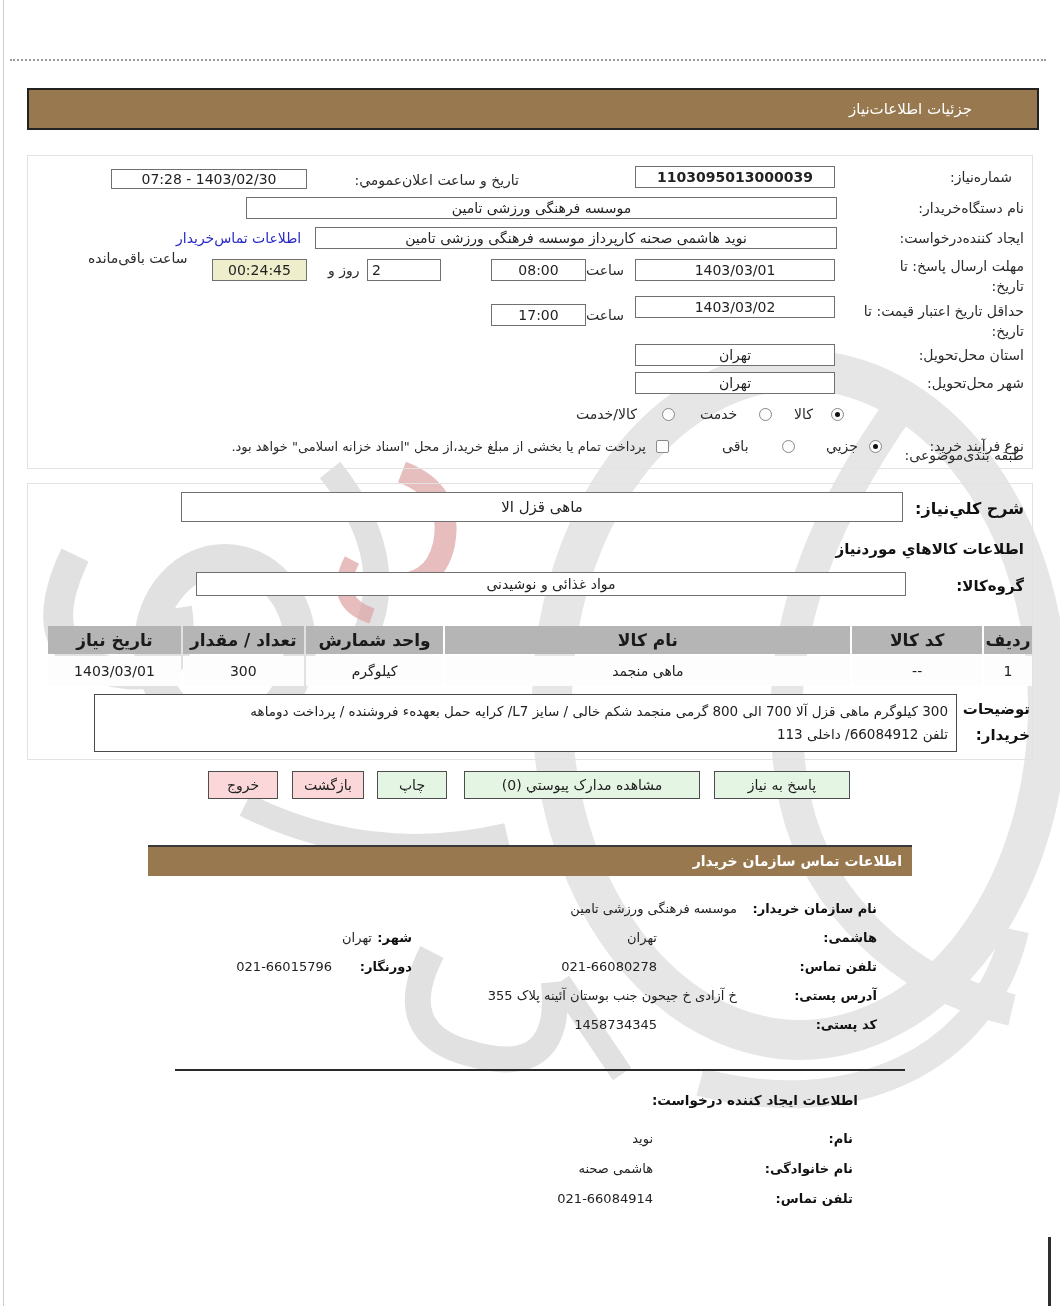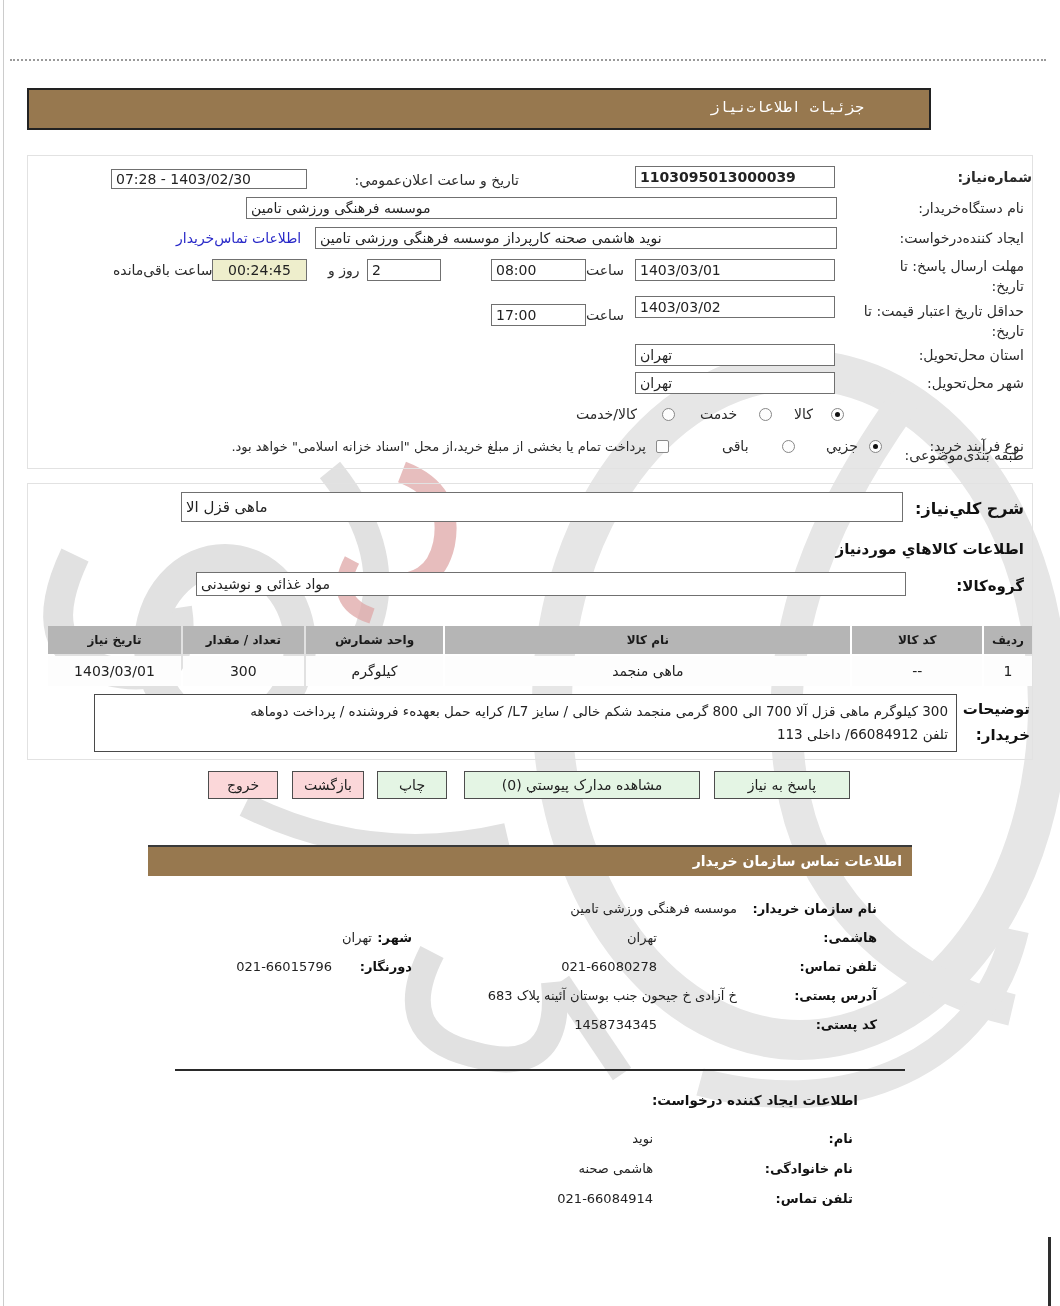--- a/index.html
+++ b/index.html
@@ -9,43 +9,43 @@
     background:#ffffff; font-family:"DejaVu Sans", sans-serif; direction:rtl; color:#222;
   }
   .abs { position:absolute; }
   .watermark { position:absolute; left:0; top:0; z-index:0; pointer-events:none; }
   .layer { position:absolute; z-index:1; }
   .vline-left { left:3px; top:0; width:1px; height:1306px; background:#cccccc; }
   .dotted-top { left:10px; top:59px; width:1036px; border-top:2px dotted #9a9a9a; height:0; }
   .br-line { left:1048px; top:1237px; width:3px; height:69px; background:#2e2e2e; }
 
   .brown-bar { background:#97784F; color:#fff; }
-  .bar1 { left:27px; top:88px; width:904px; height:42px; border:2px solid #222;
-          font-size:15px; line-height:38px; padding-left:10px; padding-right:65px;font-family:Liberation Mono, monospace; }
+  .bar1 { left:27px; top:88px; width:1012px; height:42px; border:2px solid #222;
+          font-size:15px; line-height:38px; padding-left:10px; padding-right:65px; }
   .bar2 { left:148px; top:845px; width:764px; height:31px; border-top:2px solid #3a3a3a;
           font-size:14px; font-weight:600; line-height:29px; padding-right:10px; }
 
   .boxsec { border:1px solid #e2e2e2; background:transparent; }
   .box1 { left:27px; top:155px; width:1006px; height:314px; }
   .box2 { left:27px; top:483px; width:1006px; height:277px; }
 
   .lbl { position:absolute; font-size:14px; color:#2b2b2b; white-space:nowrap; }
   .lbl.wrap { white-space:normal; text-align:right; line-height:1.45; }
   .blbl { position:absolute; font-size:15px; font-weight:bold; color:#111; white-space:nowrap; }
   .inp { position:absolute; background:#fff; border:1px solid #707070; height:22px;
-         font-size:14px; line-height:20px; padding:0 4px; text-align:left; overflow:hidden; white-space:nowrap; }
+         font-size:14px; line-height:20px; padding:0 4px; text-align:center; overflow:hidden; white-space:nowrap; }
   .inp.ltr { direction:ltr; }
   .link { position:absolute; color:#2929C8; font-size:14px; white-space:nowrap; cursor:pointer; }
 
   .radio { position:absolute; width:13px; height:13px; border:1px solid #878787; border-radius:50%; background:#fdfdfd; }
   .radio.sel::after { content:""; position:absolute; left:3px; top:3px; width:5px; height:5px; border-radius:50%; background:#111; }
   .checkbox { position:absolute; width:13px; height:13px; border:1px solid #8a8a8a; border-radius:2px; background:#fdfdfd; }
 
   table.items { position:absolute; left:18px; top:140px; width:988px; border-collapse:separate; border-spacing:2px; }
-  table.items th { background:#B5B5B5; color:#1a1a1a; font-size:12px; font-weight:bold; height:28px; text-align:center; }
+  table.items th { background:#B5B5B5; color:#1a1a1a; font-size:17px; font-weight:bold; height:28px; text-align:center; }
   table.items td { background:#fdfdfd; font-size:14px; height:30px; text-align:center; }
 
   .notes-box { position:absolute; left:18px; top:210px; width:863px; height:58px; border:1px solid #4a4a4a;
                background:#fff; padding:5px 8px; font-size:13.5px; line-height:1.7; text-align:right; overflow:hidden;margin-left:48px; }
 
   .btn { position:absolute; top:771px; height:28px; border:1px solid #4d4d4d; font-size:14px;
          line-height:26px; text-align:center; cursor:pointer; }
   .btn.green { background:#E4F5E4; }
   .btn.red { background:#FBD7D9; }
 
@@ -79,40 +79,40 @@
 
 <div class="abs layer vline-left"></div>
 <div class="abs layer dotted-top"></div>
 <div class="abs layer br-line"></div>
 
 <div class="abs layer brown-bar bar1">
   <span>جزئیات اطلاعات‌نیاز</span>
 </div>
 
 <div class="abs layer boxsec box1">
-  <span class="lbl" style="right:0; top:13px;font-weight:bold;">شماره‌نیاز:</span>
+  <span class="lbl" style="right:20px; top:13px;">شماره‌نیاز:</span>
   <div class="inp" style="left:607px; top:10px; width:200px; font-weight:600;">1103095013000039</div>
   <span class="lbl" style="right:513px; top:16px;">تاریخ و ساعت اعلان‌عمومي:</span>
   <div class="inp ltr" style="left:83px; top:13px; width:196px; height:20px; line-height:18px;">07:28 - 1403/02/30</div>
 
   <span class="lbl" style="right:8px; top:44px;">نام دستگاه‌خریدار:</span>
   <div class="inp" style="left:218px; top:41px; width:591px;">موسسه فرهنگی ورزشی تامین</div>
 
   <span class="lbl" style="right:8px; top:74px;">ایجاد کننده‌درخواست:</span>
   <div class="inp" style="left:287px; top:71px; width:522px;">نوید هاشمی صحنه کارپرداز موسسه فرهنگی ورزشی تامین</div>
   <span class="link" style="left:148px; top:74px;">اطلاعات تماس‌خریدار</span>
 
   <span class="lbl wrap" style="right:8px; top:100px; width:150px;">مهلت ارسال پاسخ: تا تاریخ:</span>
   <div class="inp" style="left:607px; top:103px; width:200px;">1403/03/01</div>
   <span class="lbl" style="left:558px; top:106px;">ساعت</span>
   <div class="inp" style="left:463px; top:103px; width:95px;">08:00</div>
   <div class="inp" style="left:339px; top:103px; width:74px; text-align:left;">2</div>
   <span class="lbl" style="left:300px; top:106px;">روز و</span>
   <div class="inp" style="left:184px; top:103px; width:95px; background:#EEEECC; text-align:center;">00:24:45</div>
-  <span class="lbl" style="left:60px; top:106px;margin-left:25px;">ساعت باقی‌مانده</span>
+  <span class="lbl" style="left:60px; top:94px;">ساعت باقی‌مانده</span>
 
   <span class="lbl wrap" style="right:8px; top:145px; width:172px;">حداقل تاریخ اعتبار قیمت: تا تاریخ:</span>
   <div class="inp" style="left:607px; top:140px; width:200px;">1403/03/02</div>
   <span class="lbl" style="left:558px; top:151px;">ساعت</span>
   <div class="inp" style="left:463px; top:148px; width:95px;">17:00</div>
 
   <span class="lbl" style="right:8px; top:191px;">استان محل‌تحویل:</span>
   <div class="inp" style="left:607px; top:188px; width:200px;">تهران</div>
 
   <span class="lbl" style="right:8px; top:219px;">شهر محل‌تحویل:</span>
@@ -202,21 +202,21 @@
 <span class="abs layer c-val" style="right:403px; top:930px;">تهران</span>
 <span class="abs layer c-lbl" style="right:648px; top:930px;">شهر:</span>
 <span class="abs layer c-val" style="right:688px; top:930px;">تهران</span>
 
 <span class="abs layer c-lbl" style="right:183px; top:959px;">تلفن تماس:</span>
 <span class="abs layer c-val ltr" style="right:403px; top:959px;">021-66080278</span>
 <span class="abs layer c-lbl" style="right:648px; top:959px;">دورنگار:</span>
 <span class="abs layer c-val ltr" style="right:728px; top:959px;">021-66015796</span>
 
 <span class="abs layer c-lbl" style="right:183px; top:988px;">آدرس پستی:</span>
-<span class="abs layer c-val" style="right:323px; top:988px;">خ آزادی خ جیحون جنب بوستان آئینه پلاک 683</span>
+<span class="abs layer c-val" style="right:323px; top:988px;">خ آزادی خ جیحون جنب بوستان آئینه پلاک 355</span>
 
 <span class="abs layer c-lbl" style="right:183px; top:1017px;">کد پستی:</span>
 <span class="abs layer c-val" style="right:403px; top:1017px;">1458734345</span>
 
 <div class="abs layer hr-line"></div>
 
 <span class="abs layer c-lbl" style="right:202px; top:1092px; font-size:13.5px;">اطلاعات ایجاد کننده درخواست:</span>
 
 <span class="abs layer c-lbl" style="right:207px; top:1131px;">نام:</span>
 <span class="abs layer c-val" style="right:407px; top:1131px;">نوید</span>

